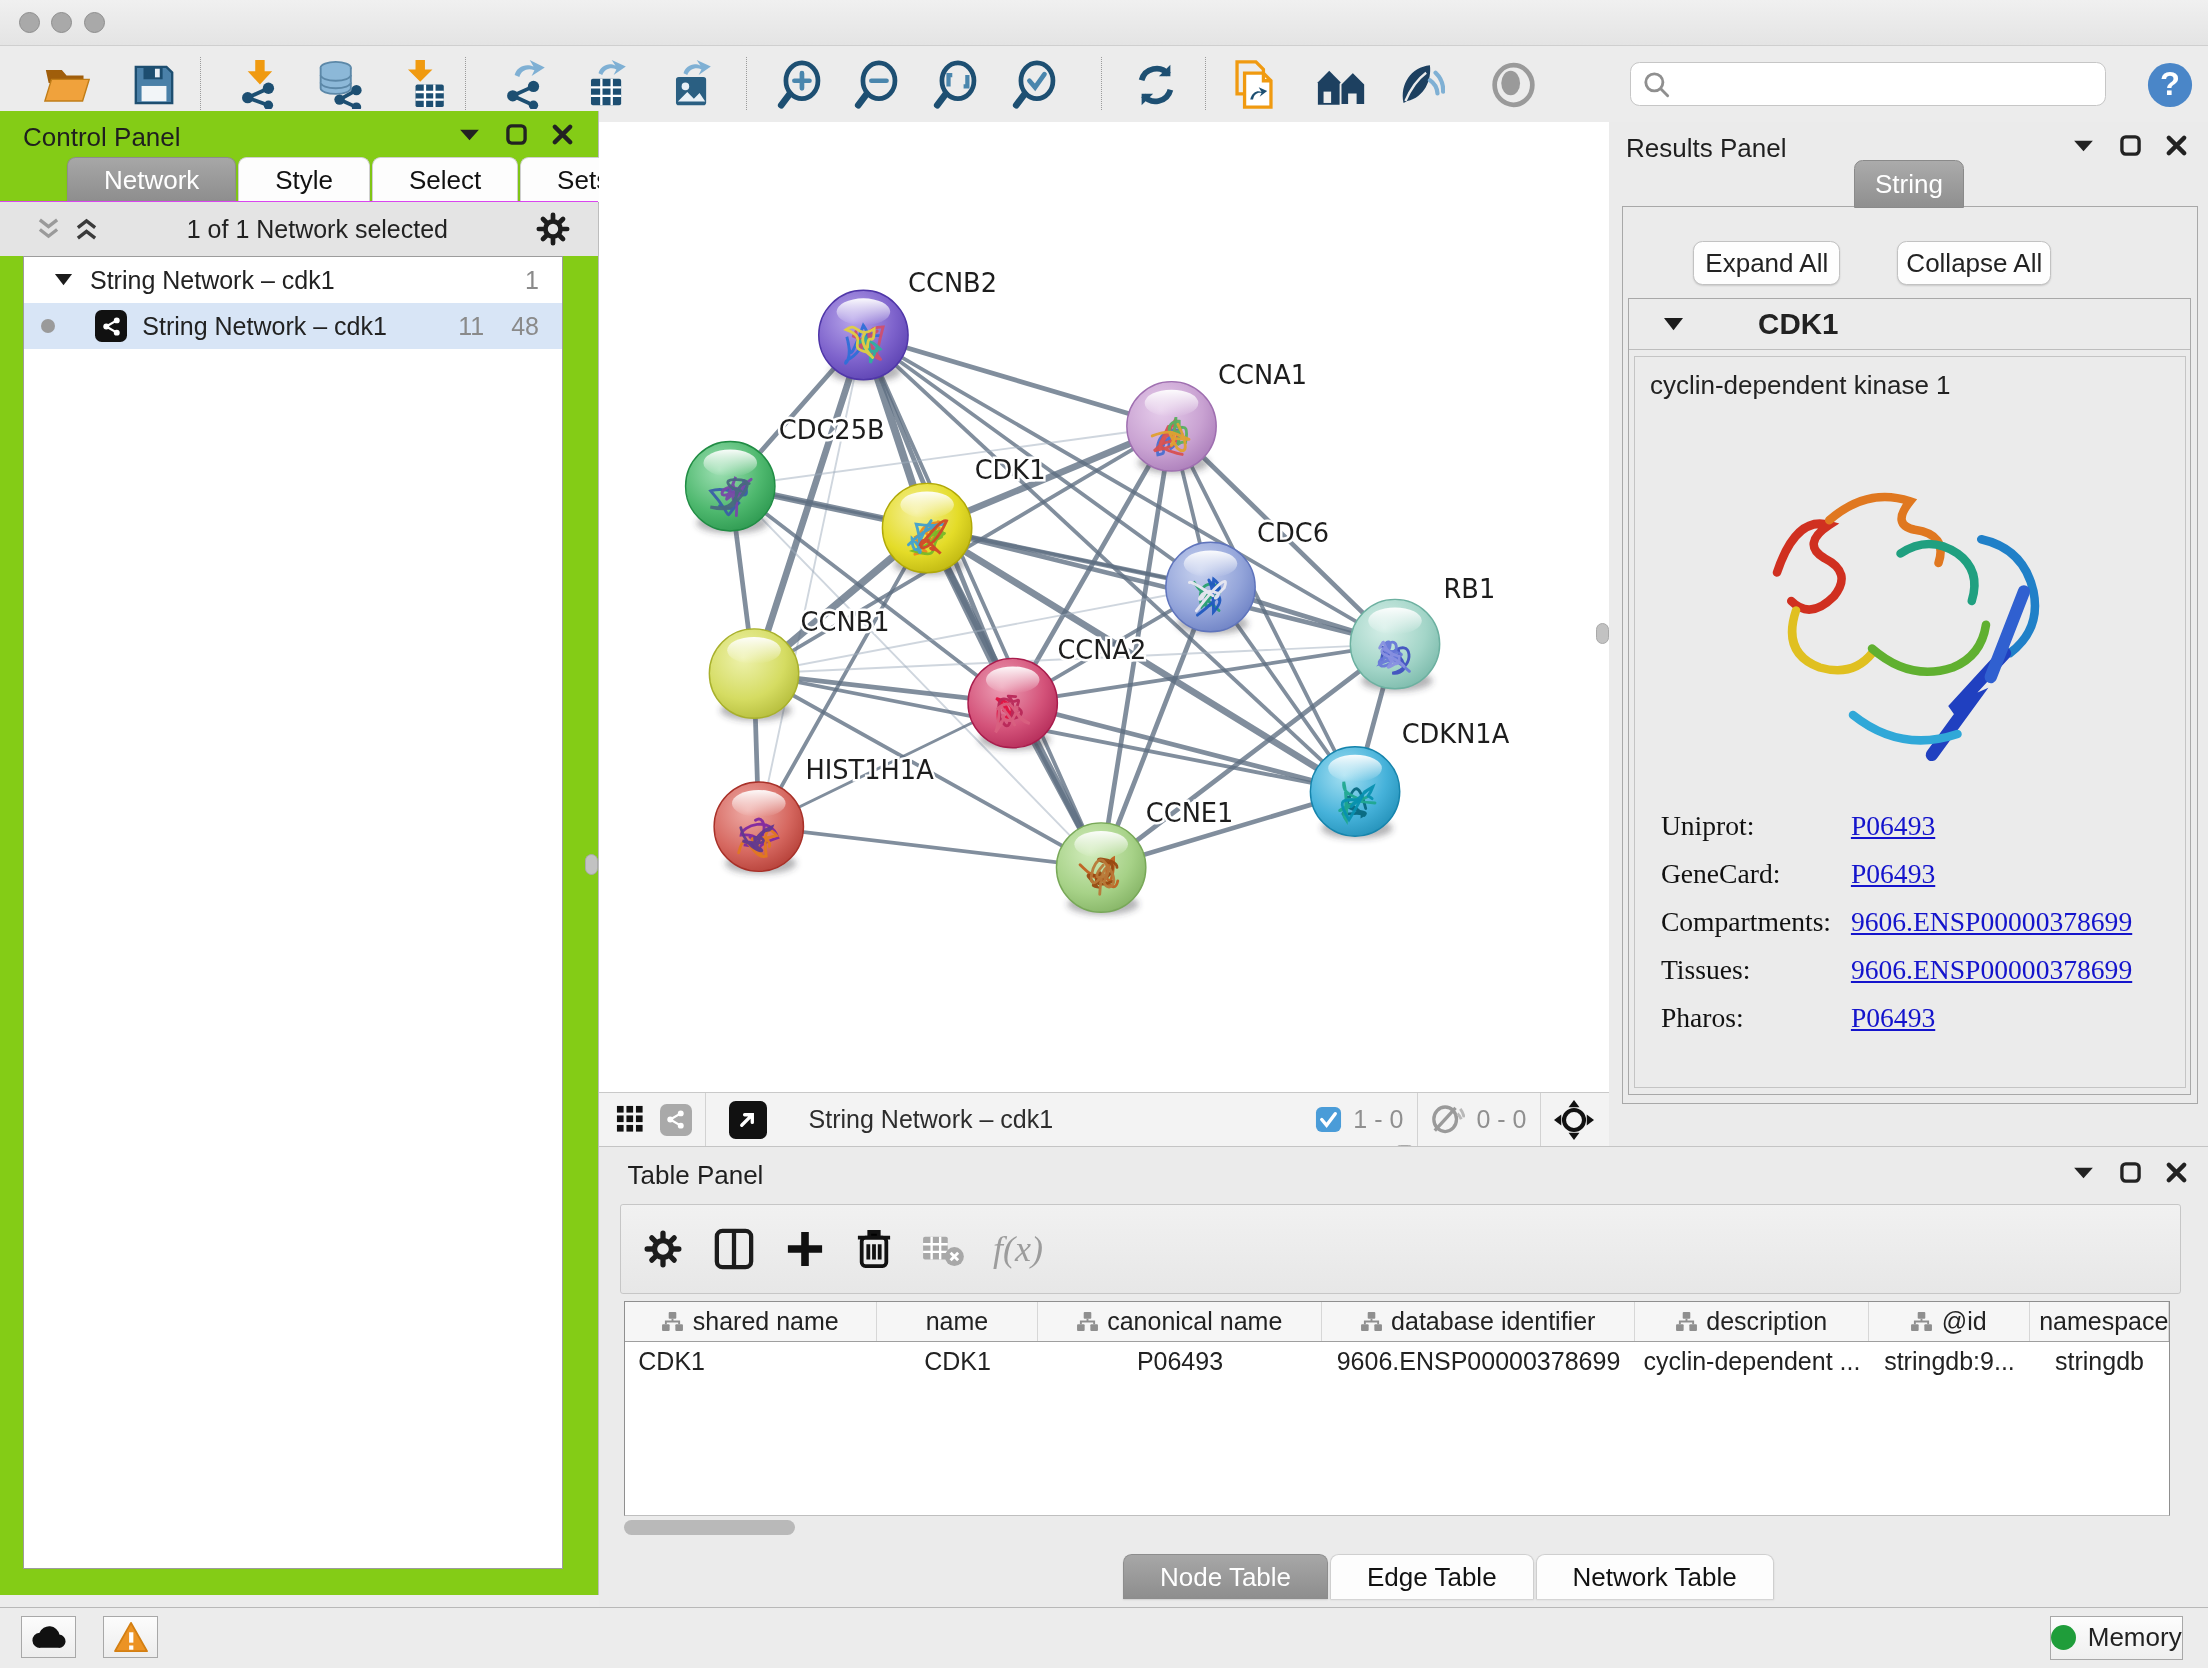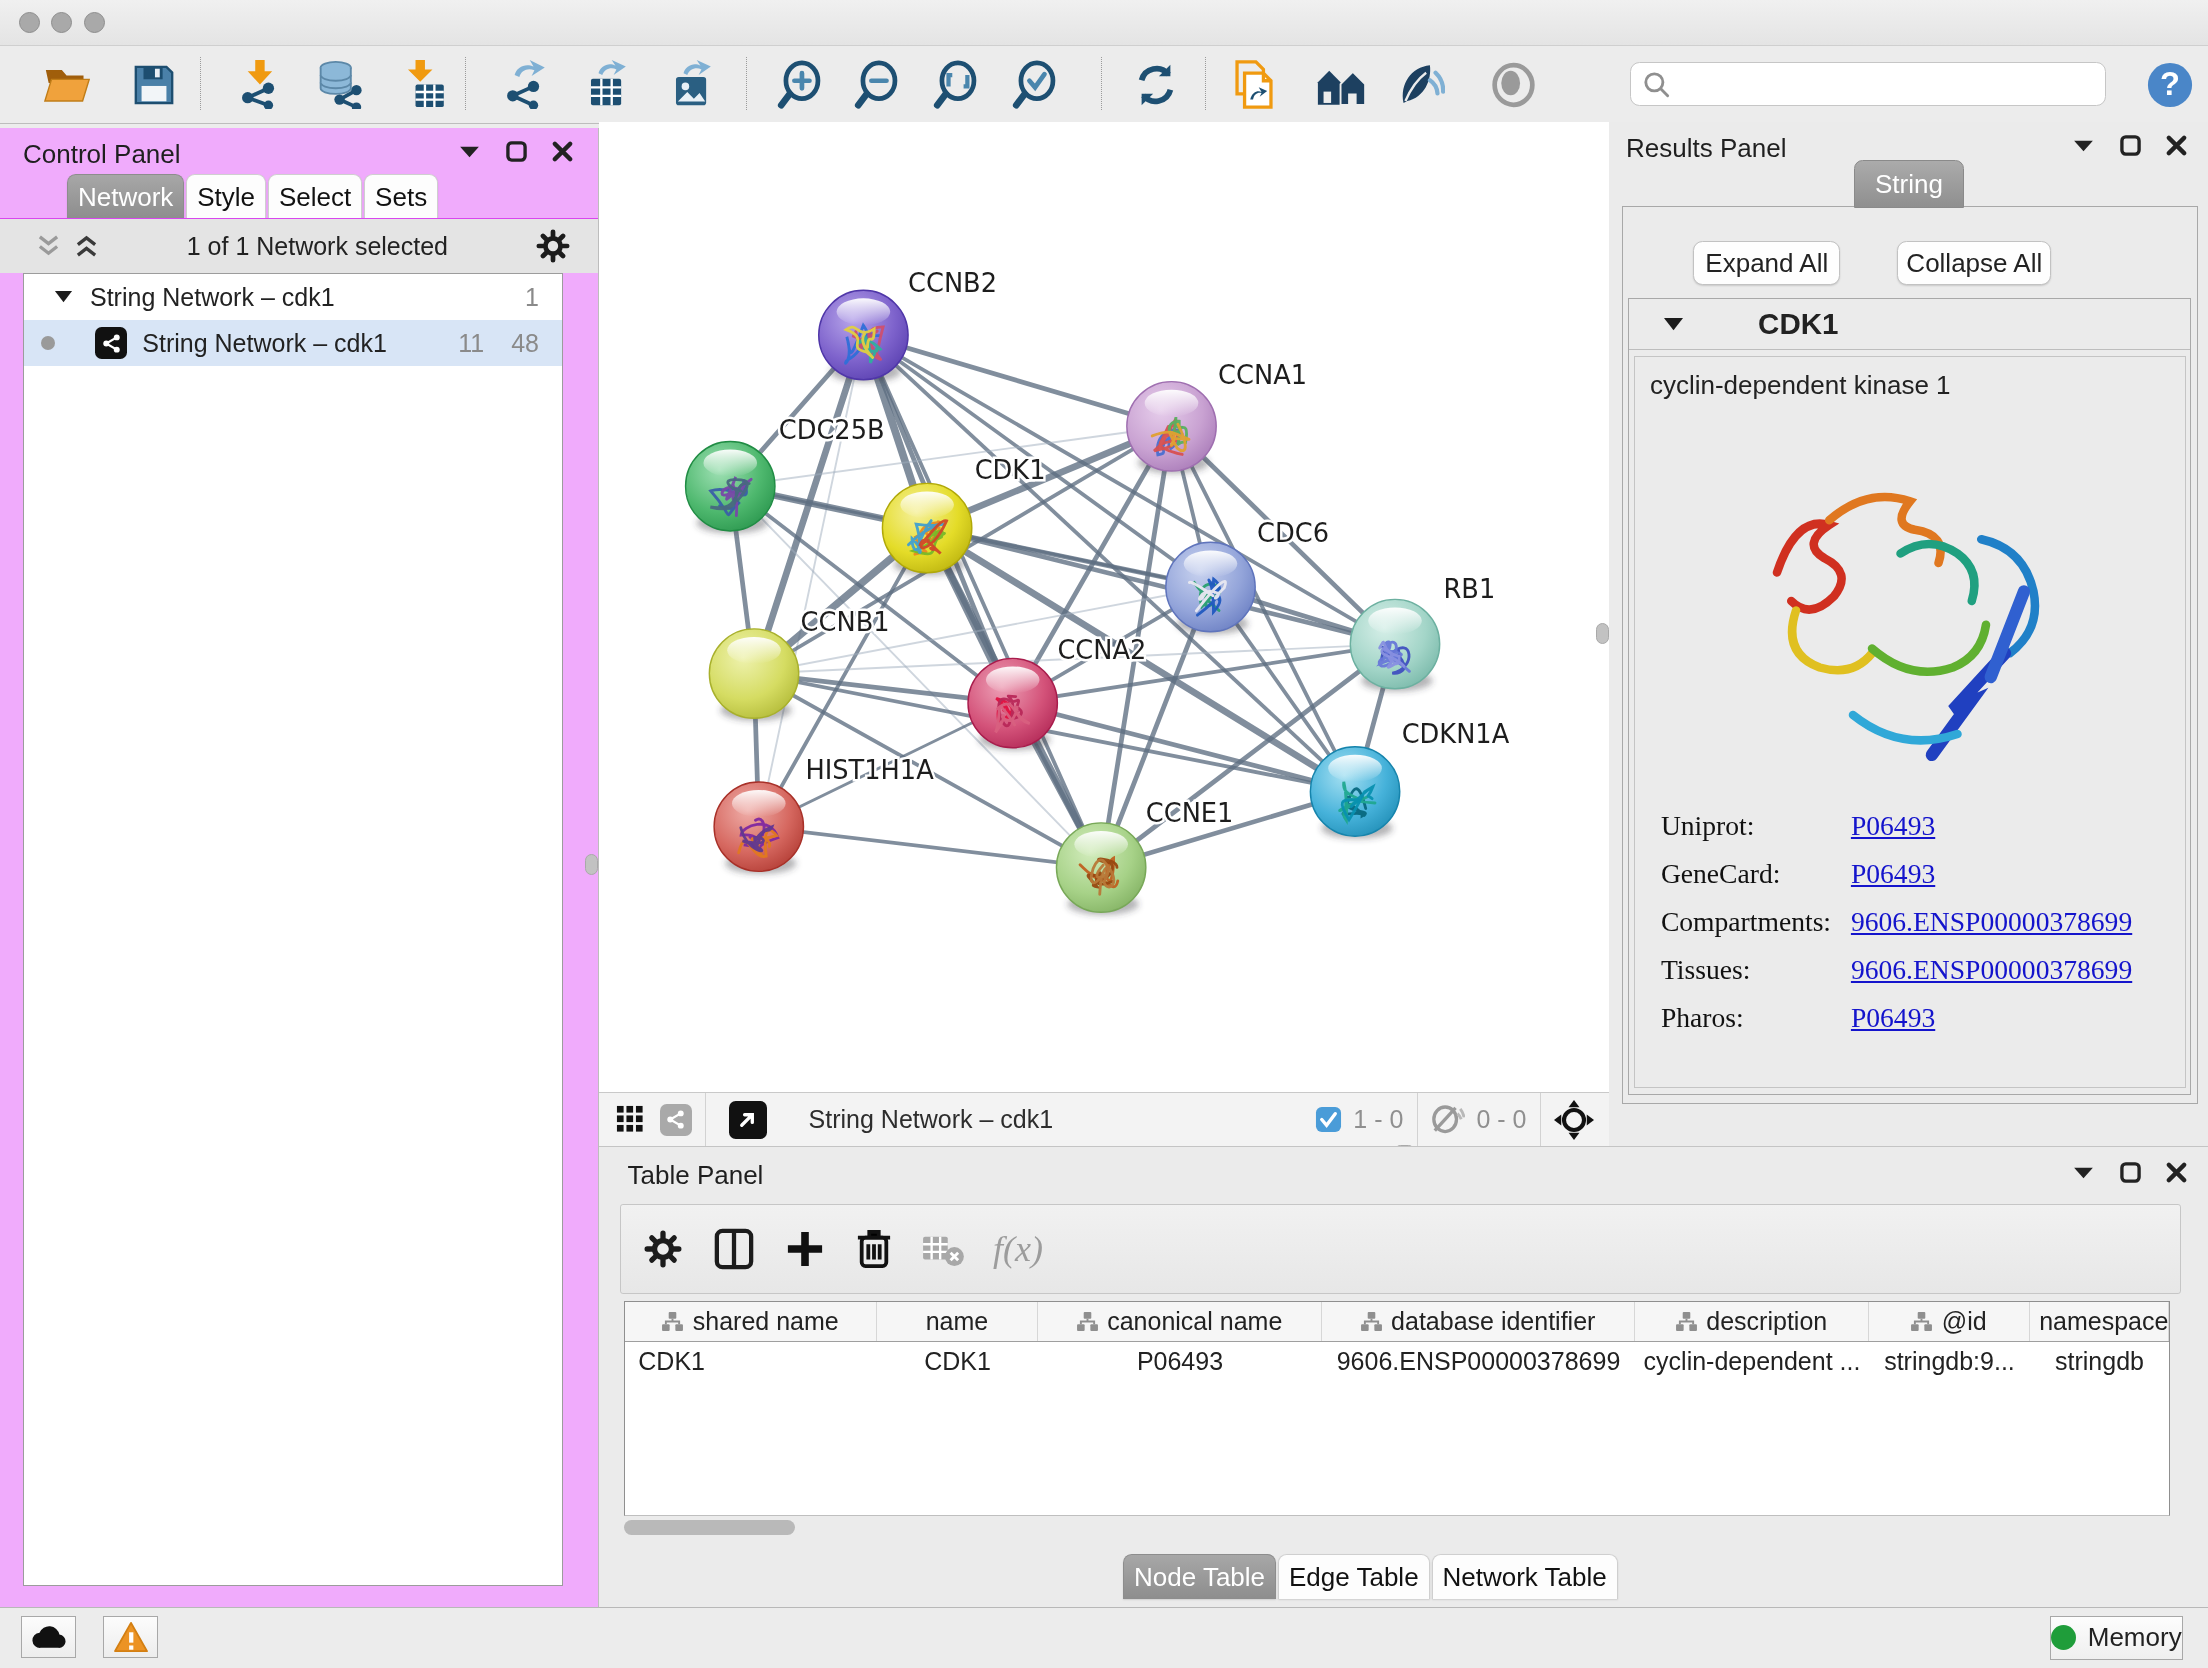--- a/index.html
+++ b/index.html
@@ -23,24 +23,24 @@
   #search-box { position:absolute; left:1630px; top:16px; width:476px; height:44px;
                 background:#fff; border:1.9px solid #c6c6c6; border-radius:9.5px;
                 display:flex; align-items:center; padding-left:11.4px; }
   #search-input { border:none; outline:none; font-size:23px; flex:1; background:transparent; }
 
   
   .panel-title { font-size:26px; color:#1f1f1f; }
   .pctrl { display:flex; align-items:center; gap:25px; }
 
   
-  #control-panel { position:absolute; left:0; top:128px; width:599px; height:1484px;
-                   background:#f0abfc; border-right:1px solid #bdbdbd; }
+  #control-panel { position:absolute; left:0; top:111px; width:599px; height:1484px;
+                   background:#84cc16; border-right:1px solid #bdbdbd; }
   .tabrow { display:flex; }
-  .tab { height:45px; padding:0 10px; display:flex; align-items:center; justify-content:center;
+  .tab { height:45px; padding:0 36px; display:flex; align-items:center; justify-content:center;
          background:#fdfdfd; border:1px solid #cfcfcf; border-bottom:none;
          border-radius:8.6px 8.6px 0 0; font-size:26px; color:#111; margin-right:1.9px;
          box-shadow:0 1px 1.9px rgba(0,0,0,.12); }
   .tab.active { background:linear-gradient(#a7a7a7,#8d8d8d); color:#fff; border-color:#8d8d8d; }
   #cp-list { position:absolute; left:23px; top:145px; width:540px; height:1313px;
              background:#fff; border:1.9px solid #9c9c9c; }
   .tree-row { height:46px; display:flex; align-items:center; font-size:25px; }
   .tree-row .cnt { color:#8a8a8a; margin-left:auto; }
   .selrow { background:#d8e5f6; }
   .badge { width:32px; height:32px; border-radius:6.7px; background:#111; display:flex;

